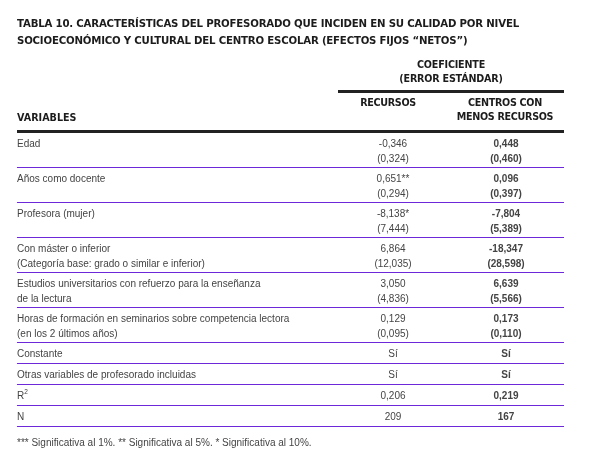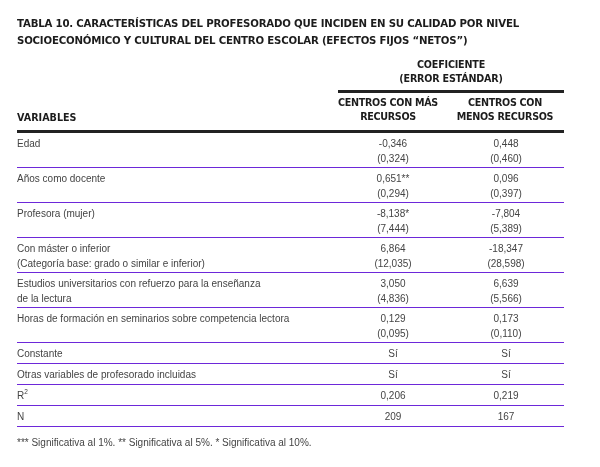--- a/index.html
+++ b/index.html
@@ -19,41 +19,40 @@
   .var-head { position: absolute; left: 17px; top: 111px; font-family: "DejaVu Sans", sans-serif;
               font-weight: bold; font-size: 9.6px; line-height: 14px; color: #1c1c1c; }
   .head-rule { position: absolute; left: 17px; top: 130px; width: 547px; height: 3px; background: #222; }
   .table { position: absolute; left: 17px; top: 133px; width: 547px; }
   .row { display: flex; border-bottom: 1px solid #6d28d9; box-sizing: border-box; }
   .row.two { height: 35px; }
   .row.one { height: 21px; }
   .cell { font-size: 10px; line-height: 15px; color: #444; padding-top: 3px; box-sizing: border-box; }
   .cell.var { width: 321px; padding-left: 0; }
   .cell.v1 { width: 110px; text-align: center; }
-  .cell.v2 { width: 116px; text-align: center; }
+  .cell.v2 { width: 116px; text-align: center; font-weight: bold; }
   .cell div { white-space: nowrap; }
   sup { font-size: 6.5px; vertical-align: 5px; line-height: 0; }
   .foot { position: absolute; left: 17px; top: 437px; font-size: 10px; color: #444; }
 </style>
 </head>
 <body>
 
 <div class="title">
   <div>TABLA 10. CARACTERÍSTICAS DEL PROFESORADO QUE INCIDEN EN SU CALIDAD POR NIVEL</div>
   <div>SOCIOECONÓMICO Y CULTURAL DEL CENTRO ESCOLAR (EFECTOS FIJOS “NETOS”)</div>
 </div>
 
 <div class="coef-head">
   <div>COEFICIENTE</div>
   <div>(ERROR ESTÁNDAR)</div>
 </div>
 <div class="coef-rule"></div>
 
 <div class="col-head c1">
-  <div>CENTROS CON MÁS</div>
   <div>RECURSOS</div>
 </div>
 <div class="col-head c2">
   <div>CENTROS CON</div>
   <div>MENOS RECURSOS</div>
 </div>
 <div class="var-head">VARIABLES</div>
 <div class="head-rule"></div>
 
 <div class="table">
@@ -123,20 +122,21 @@
         <div>(4,836)</div>
       </div>
     <div class="cell v2">
         <div>6,639</div>
         <div>(5,566)</div>
       </div>
   </div>
   <div class="row two">
     <div class="cell var">
         <div>Horas de formación en seminarios sobre competencia lectora</div>
+        <div>(en los 2 últimos años)</div>
       </div>
     <div class="cell v1">
         <div>0,129</div>
         <div>(0,095)</div>
       </div>
     <div class="cell v2">
         <div>0,173</div>
         <div>(0,110)</div>
       </div>
   </div>

